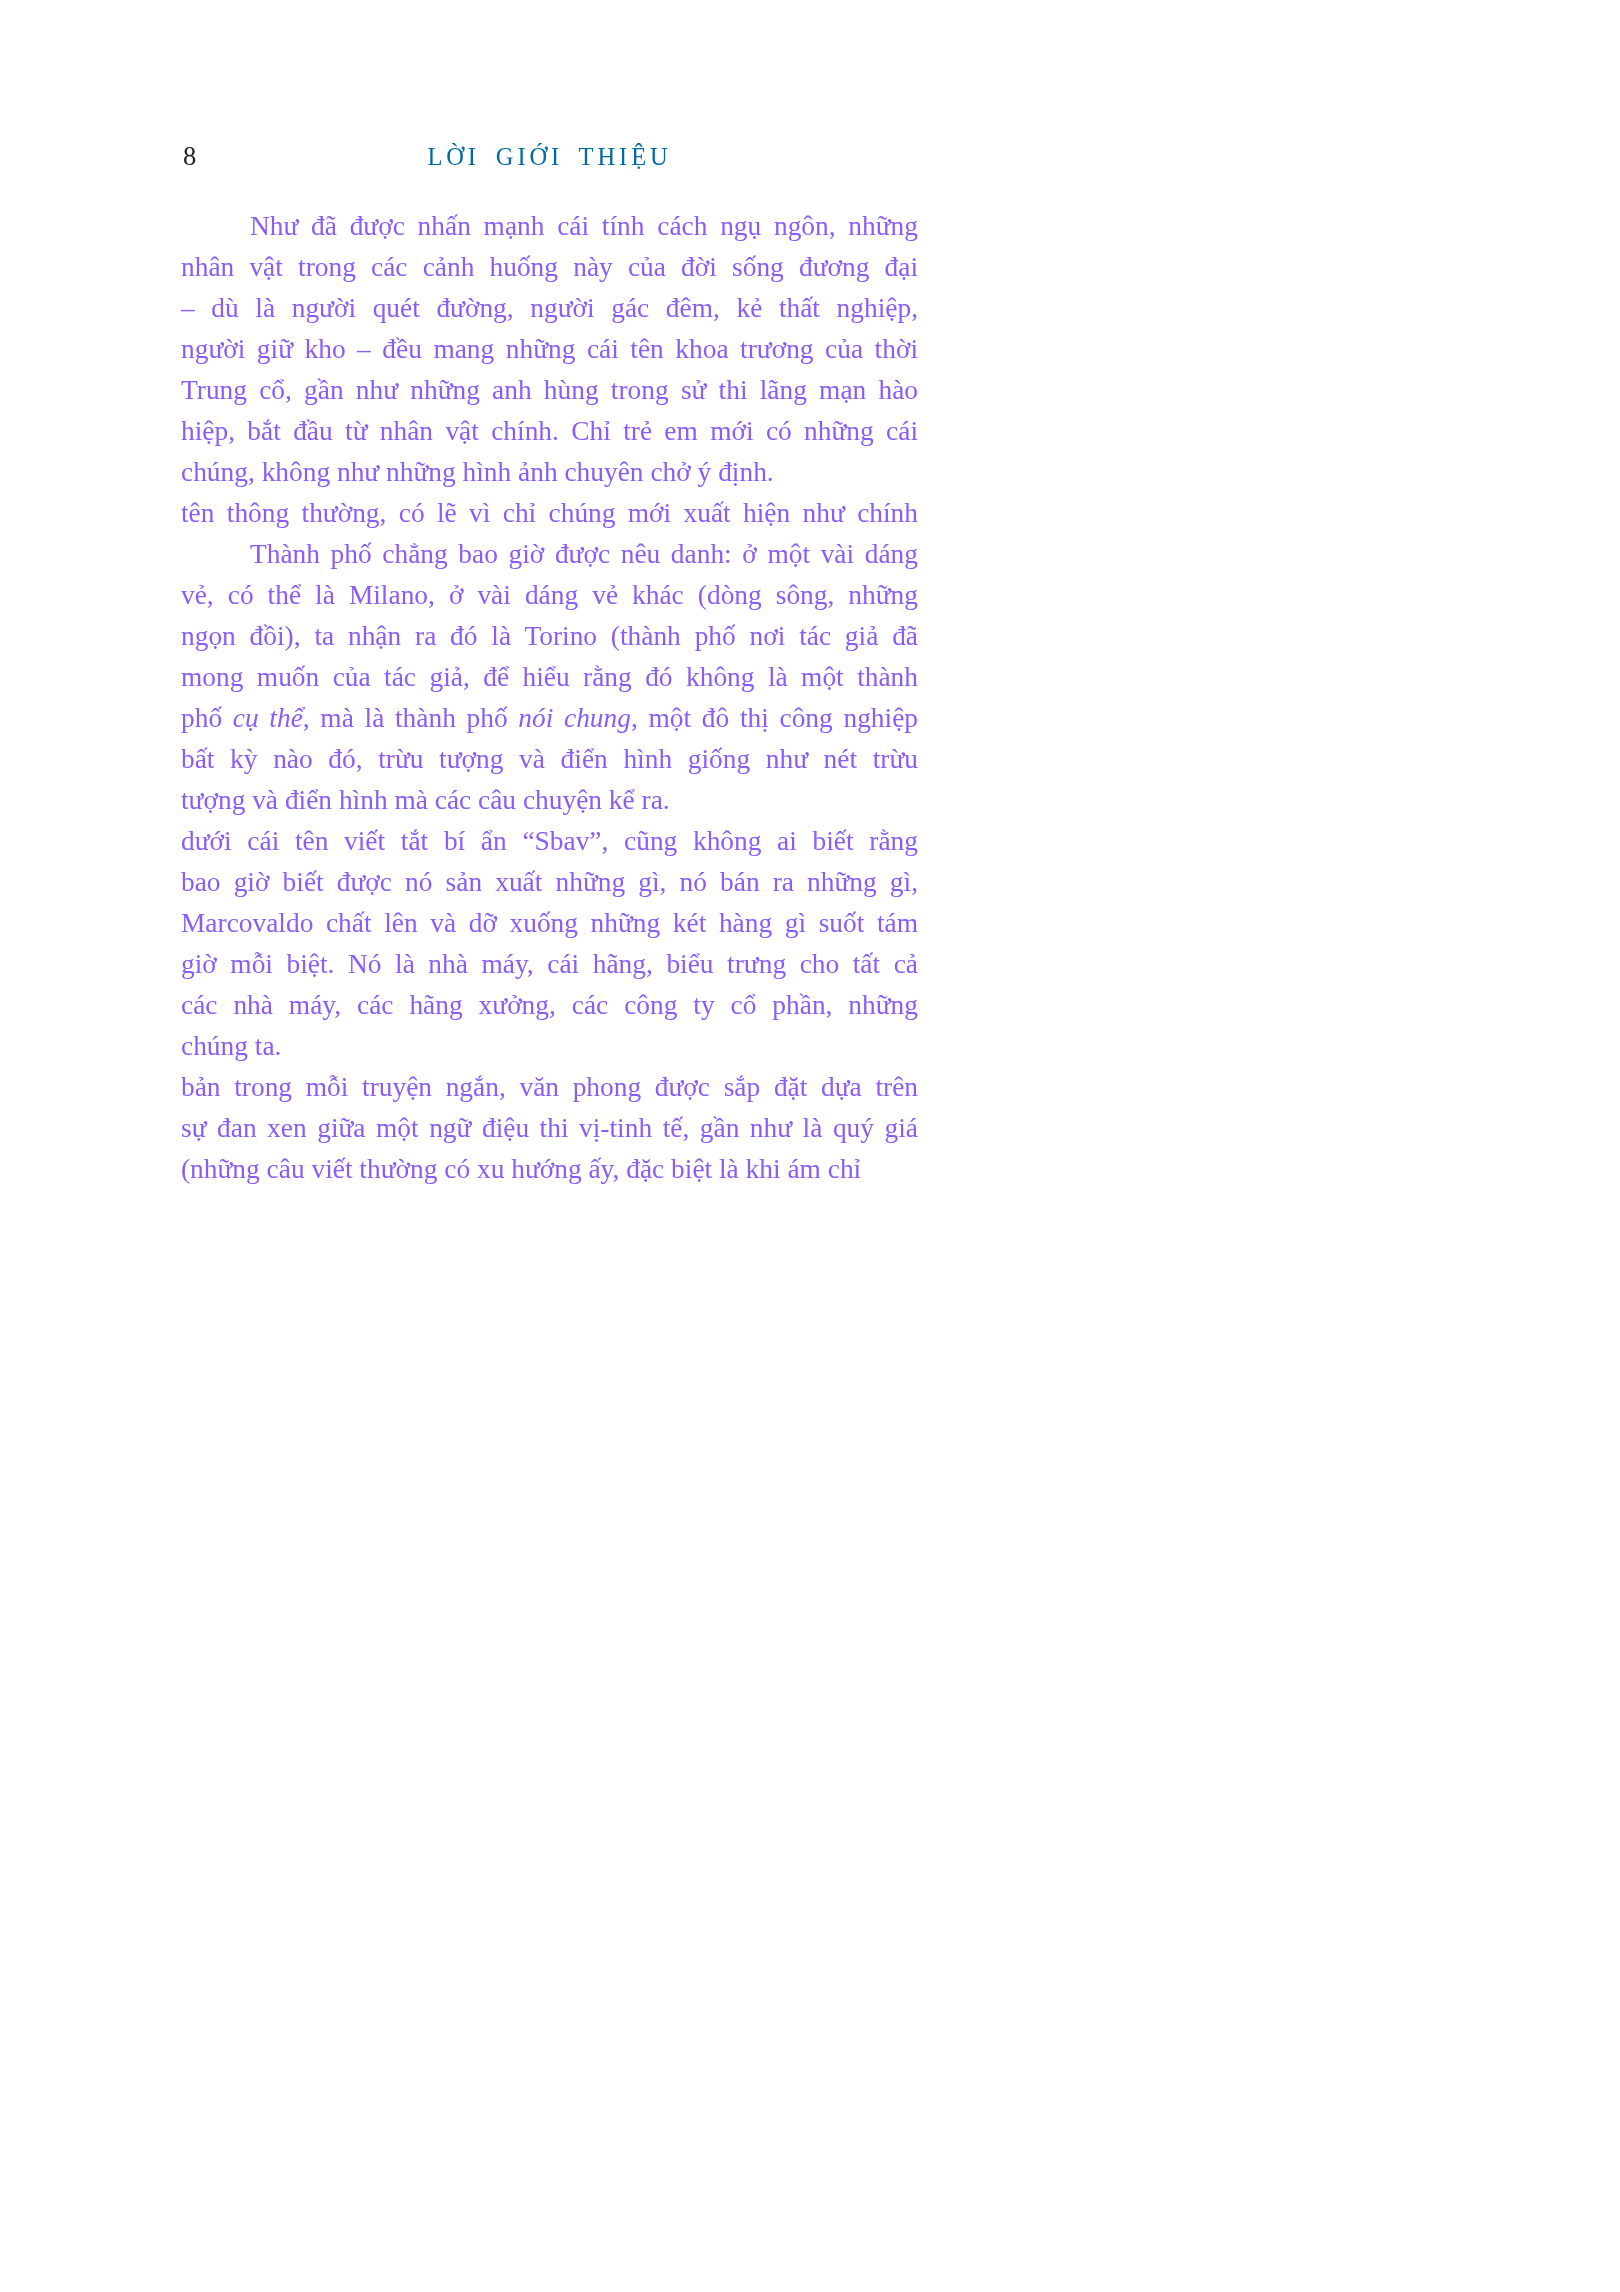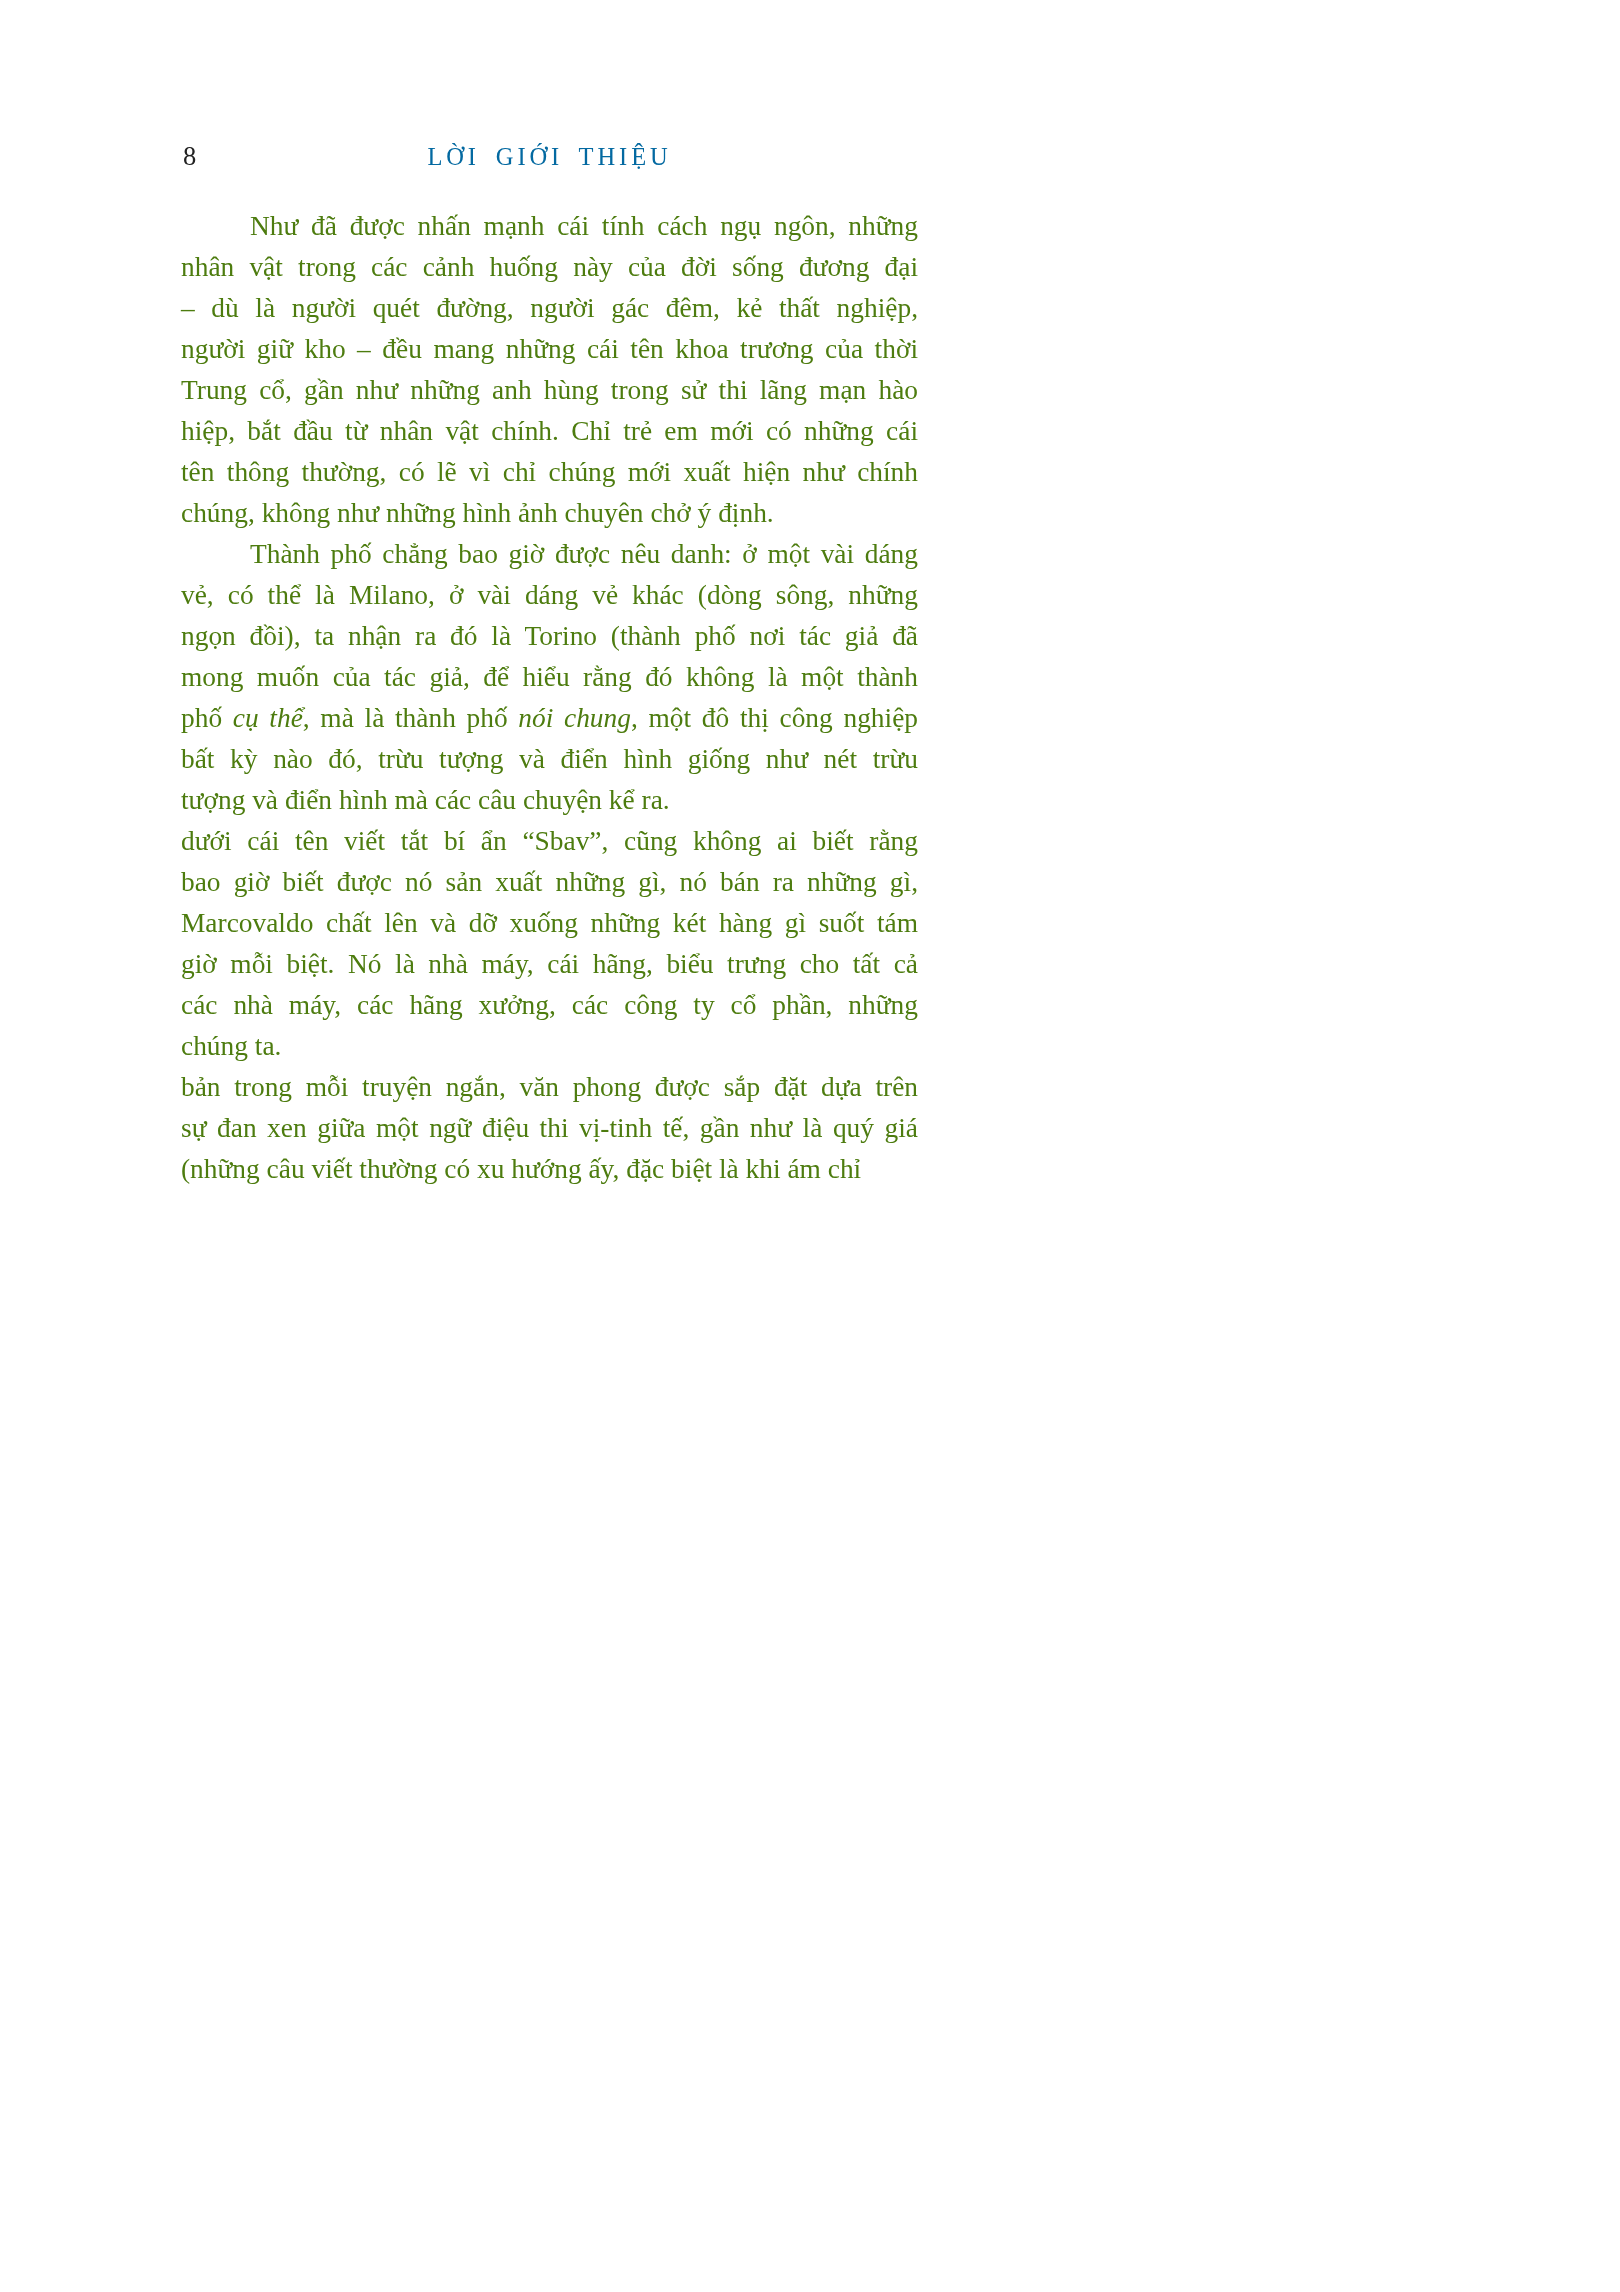--- a/index.html
+++ b/index.html
@@ -39,21 +39,21 @@
     display: block;
     text-align: center;
     font-size: 24.5px;
     letter-spacing: 3.9px;
     word-spacing: 5.9px;
     color: #0369a1;
   }
   .body-text {
     font-size: 27.4px;
     line-height: 41px;
-    color: #4d7c0f;
+    color: #8b5cf6;
   }
   .paragraph {
     margin: 0;
   }
   .line {
     text-align: justify;
     text-align-last: justify;
     height: 41px;
     overflow: visible;
   }
@@ -77,22 +77,22 @@
       <span class="header-title">LỜI GIỚI THIỆU</span>
     </div>
     <div class="body-text">
         <div class="paragraph">
           <div class="line first"><span>Như đã được nhấn mạnh cái tính cách ngụ ngôn, những</span></div>
           <div class="line"><span>nhân vật trong các cảnh huống này của đời sống đương đại</span></div>
           <div class="line"><span>– dù là người quét đường, người gác đêm, kẻ thất nghiệp,</span></div>
           <div class="line"><span>người giữ kho – đều mang những cái tên khoa trương của thời</span></div>
           <div class="line"><span>Trung cổ, gần như những anh hùng trong sử thi lãng mạn hào</span></div>
           <div class="line"><span>hiệp, bắt đầu từ nhân vật chính. Chỉ trẻ em mới có những cái</span></div>
+          <div class="line last"><span>chúng, không như những hình ảnh chuyên chở ý định.</span></div>
           <div class="line"><span>tên thông thường, có lẽ vì chỉ chúng mới xuất hiện như chính</span></div>
-          <div class="line last"><span>chúng, không như những hình ảnh chuyên chở ý định.</span></div>
         </div>
         <div class="paragraph">
           <div class="line first"><span>Thành phố chẳng bao giờ được nêu danh: ở một vài dáng</span></div>
           <div class="line"><span>vẻ, có thể là Milano, ở vài dáng vẻ khác (dòng sông, những</span></div>
           <div class="line"><span>ngọn đồi), ta nhận ra đó là Torino (thành phố nơi tác giả đã</span></div>
           <div class="line"><span>mong muốn của tác giả, để hiểu rằng đó không là một thành</span></div>
           <div class="line"><span>phố </span><span class="italic">cụ thể</span><span>, mà là thành phố </span><span class="italic">nói chung</span><span>, một đô thị công nghiệp</span></div>
           <div class="line"><span>bất kỳ nào đó, trừu tượng và điển hình giống như nét trừu</span></div>
           <div class="line last"><span>tượng và điển hình mà các câu chuyện kể ra.</span></div>
         </div>

